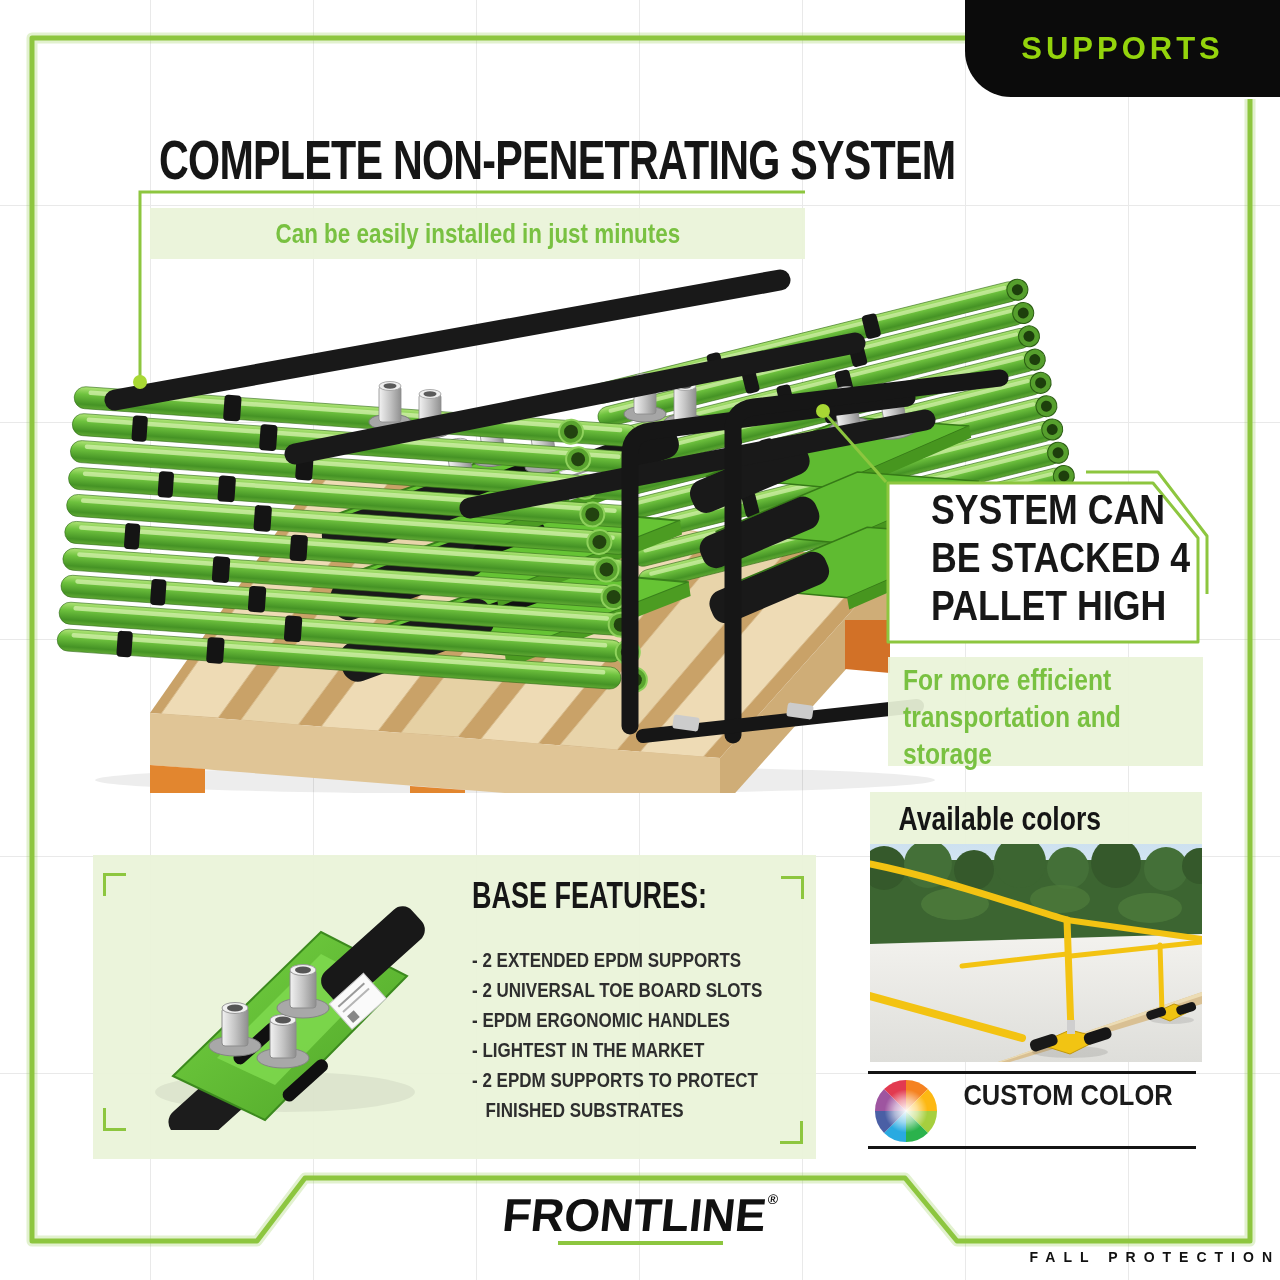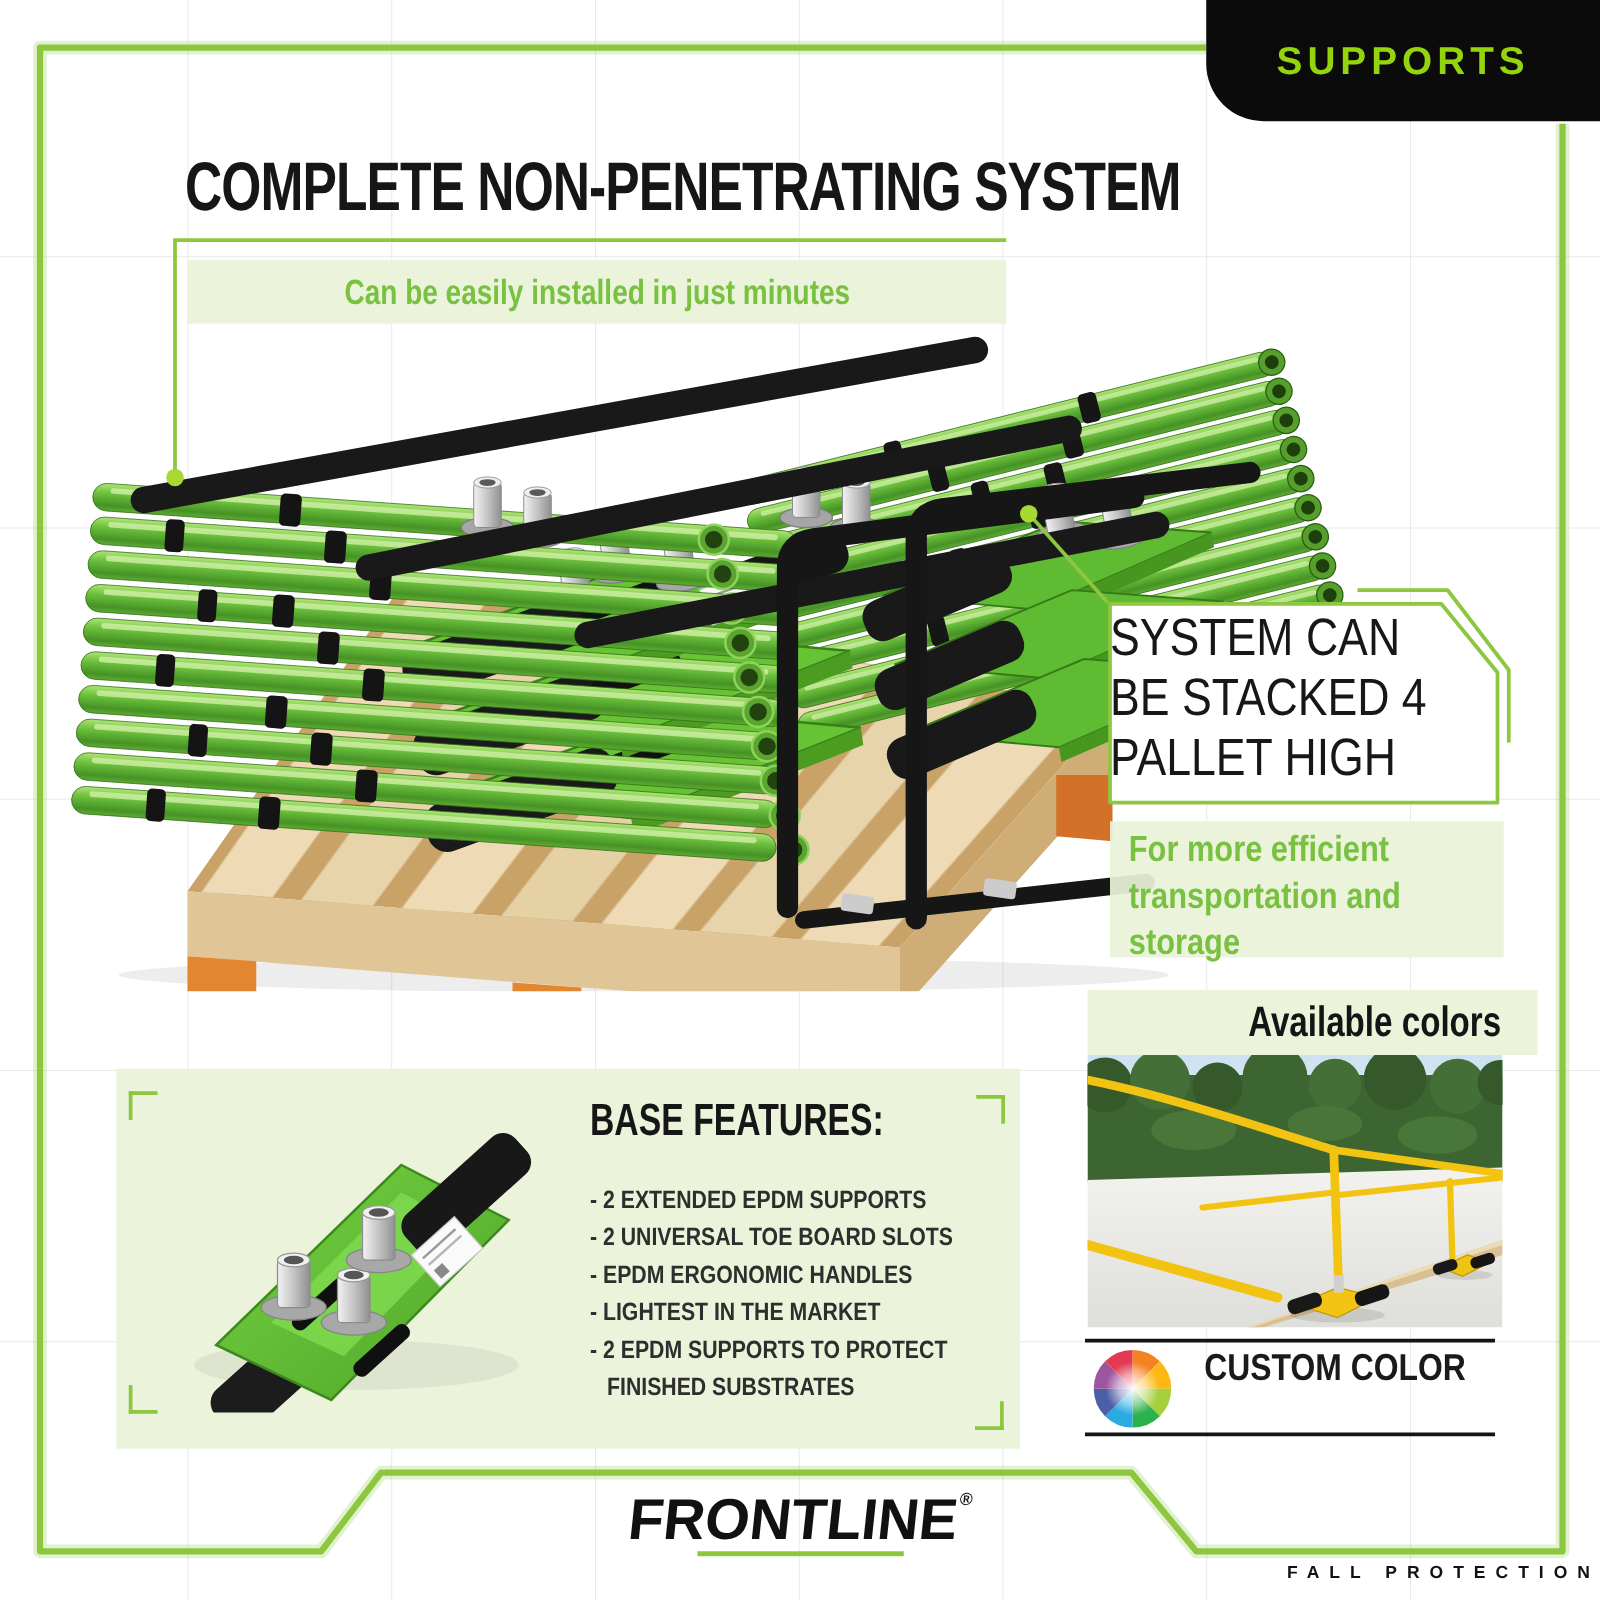--- a/index.html
+++ b/index.html
@@ -20,27 +20,27 @@
   .features-badge{left:965px;top:0;width:315px;height:97px;background:#0b0b0b;
     border-bottom-left-radius:46px;display:flex;align-items:center;justify-content:center;z-index:5;}
   .features-badge span{color:#94d40c;font-size:31px;font-weight:bold;letter-spacing:4px;}
   
   .page-title{left:148px;top:122px;z-index:5;font-size:55px;font-weight:bold;color:#161616;letter-spacing:-1px;line-height:1;}
   
   .panel{background:rgba(234,243,216,.93);z-index:2;}
   .install-note{left:150px;top:208px;width:655px;height:51px;display:flex;align-items:center;justify-content:center;}
   .install-note span{color:#79c141;font-size:28px;font-weight:bold;transform:scaleX(.8);}
   
-  .stack-line{left:888px;width:300px;font-size:42px;font-weight:normal;color:#171717;line-height:1;z-index:6;}
+  .stack-line{left:931px;width:300px;font-size:42px;font-weight:bold;color:#171717;line-height:1;z-index:6;}
   .stack-line .cond{transform:scaleX(.85);}
   .transport-panel{left:888px;top:657px;width:315px;height:109px;}
   .transport-line{left:903px;width:300px;font-size:29px;font-weight:bold;color:#79c141;line-height:1;z-index:6;}
   .transport-line .cond{transform:scaleX(.85);}
   
-  .avail-panel{left:870px;top:792px;width:332px;height:52px;display:flex;align-items:center;justify-content:flex-end;padding-left:28px;}
+  .avail-panel{left:870px;top:792px;width:332px;height:52px;display:flex;align-items:center;justify-content:flex-start;}
   .avail-panel span{color:#151515;font-size:34px;font-weight:bold;}
   
   .hr-black{height:3px;background:#141414;z-index:6;}
   .custom-text{left:938px;top:1079px;width:260px;text-align:center;z-index:6;}
   .custom-text div{font-size:30px;font-weight:bold;color:#1a1a1a;line-height:32px;}
   .custom-text .condc{transform:scaleX(.85);}
   
   .base-panel{left:93px;top:855px;width:723px;height:304px;}
   .base-heading{left:472px;top:878px;font-size:36px;font-weight:bold;color:#161616;line-height:1;z-index:6;}
   .base-list{left:472px;top:945px;width:392px;margin:0;padding:0;z-index:6;
@@ -325,21 +325,21 @@
     <line x1="823" y1="411" x2="886" y2="482" stroke="#8dc63f" stroke-width="3"></line>
     <circle cx="823" cy="411" r="7" fill="#a8d834"></circle>
     <polygon points="888,483 1153,483 1198,538 1198,642 888,642" fill="#ffffff" stroke="#8dc63f" stroke-width="3" stroke-linejoin="round"></polygon>
     <polyline points="1086,472 1158,472 1207,536 1207,594" fill="none" stroke="#8dc63f" stroke-width="3" stroke-linejoin="round"></polyline>
   </svg>
 
   <div class="abs features-badge">
     <span>SUPPORTS</span>
   </div>
 
-  <h1 class="abs page-title" style="margin:0">
+  <h1 class="abs page-title" style="margin:11px">
     <span class="cond">COMPLETE NON-PENETRATING SYSTEM</span>
   </h1>
 
   <div class="abs stack-line" style="top:489px">
     <span class="cond">SYSTEM CAN</span></div>
   <div class="abs stack-line" style="top:537px">
     <span class="cond">BE STACKED 4</span></div>
   <div class="abs stack-line" style="top:585px">
     <span class="cond">PALLET HIGH</span></div>
 

